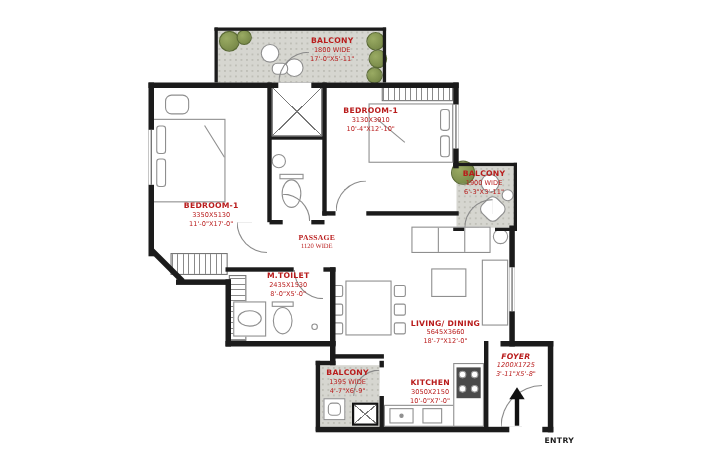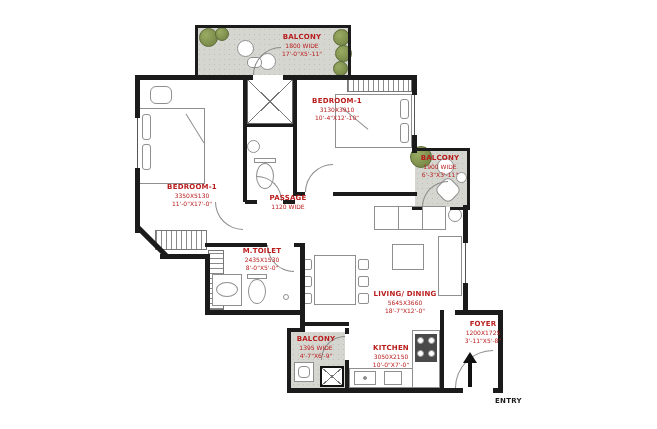--- a/index.html
+++ b/index.html
@@ -143,21 +143,21 @@
   <div class="furn" style="left:335px;top:94px;width:77px;height:54px;"></div>
   <div class="pillow" style="left:400px;top:99px;width:9px;height:20px;"></div>
   <div class="pillow" style="left:400px;top:123px;width:9px;height:20px;"></div>
   <div class="fold" style="left:338px;top:118px;width:34px;transform:rotate(40deg);"></div>
   <div class="lbl" style="left:300px;top:97px;width:74px;">
     <div class="nm">BEDROOM-1</div>
     <div class="dm">3130X3910</div>
     <div class="dm">10'-4"X12'-10"</div>
   </div>
 
-  <div class="lbl" style="left:256px;top:194px;width:64px;">
+  <div class="lbl" style="left:256px;top:212px;width:64px;font-family:Liberation Serif, serif;">
     <div class="nm">PASSAGE</div>
     <div class="dm">1120 WIDE</div>
   </div>
 
   <div class="hatch-h" style="left:208px;top:250px;width:16px;height:60px;"></div>
   <div class="furn" style="left:212px;top:274px;width:30px;height:32px;"></div>
   <div class="furn oval" style="left:216px;top:282px;width:22px;height:15px;"></div>
   <div class="furn" style="left:247px;top:274px;width:20px;height:5px;"></div>
   <div class="furn oval" style="left:248px;top:279px;width:18px;height:25px;"></div>
   <div class="furn oval" style="left:283px;top:294px;width:6px;height:6px;"></div>
@@ -212,19 +212,19 @@
   <div class="lbl" style="left:288px;top:335px;width:56px;">
     <div class="nm">BALCONY</div>
     <div class="dm">1395 WIDE</div>
     <div class="dm">4'-7"X6'-9"</div>
   </div>
 
   <div class="door tl" style="left:455px;top:350px;width:38px;height:38px;"></div>
   <div class="arrowhead" style="left:463px;top:352px;"></div>
   <div class="arrowstem" style="left:468px;top:362px;width:4px;height:25px;"></div>
   <div class="entry" style="left:455px;top:397px;margin-left:40px;">ENTRY</div>
-  <div class="lbl" style="left:456px;top:320px;width:54px;">
+  <div class="lbl" style="left:442px;top:320px;width:54px;font-style:italic;">
     <div class="nm">FOYER</div>
     <div class="dm">1200X1725</div>
     <div class="dm">3'-11"X5'-8"</div>
   </div>
 
 </div>
 
 </body></html>

